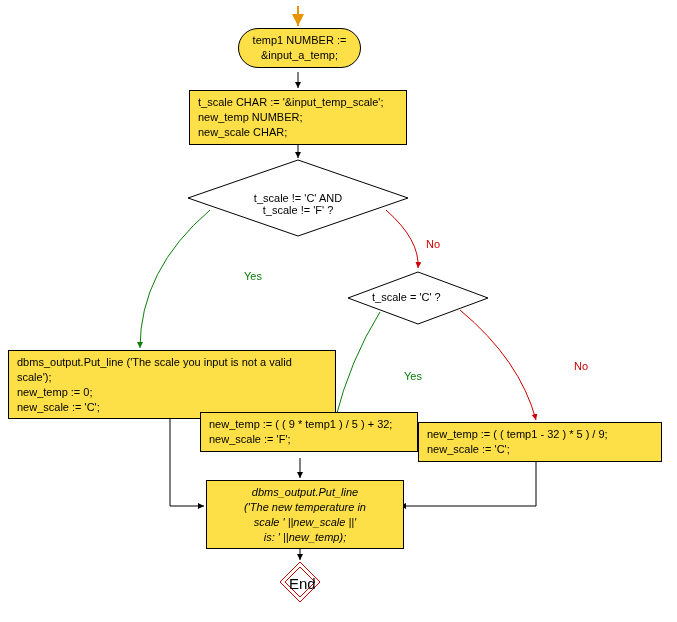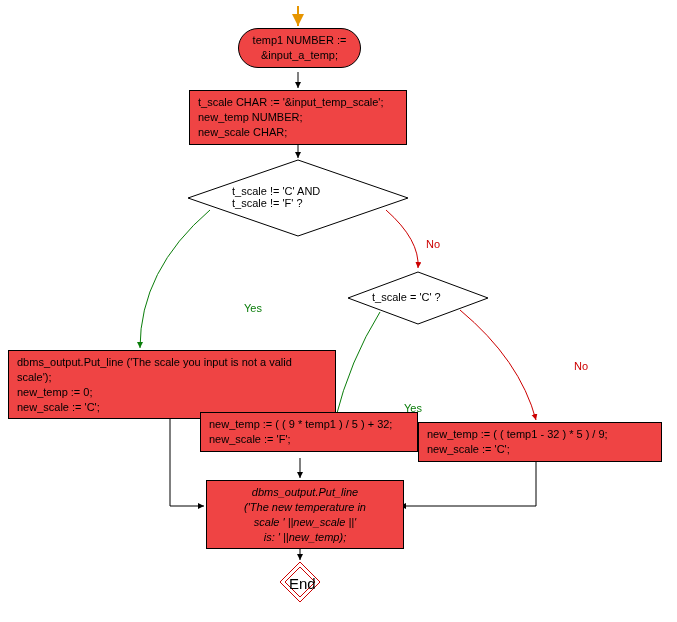--- a/index.html
+++ b/index.html
@@ -9,41 +9,41 @@
     font-size: 11px;
     background: #fff;
     width: 677px;
     height: 622px;
     position: relative;
   }
   .box {
     position: absolute;
     border: 1px solid #000;
     padding: 4px 8px;
-    background: #ef4444;
+    background: #fde047;
     text-align: left;
     line-height: 1.35;
   }
   .centered { text-align: center; }
   .rounded { border-radius: 22px; }
   svg.overlay {
     position: absolute;
     top: 0;
     left: 0;
     width: 677px;
     height: 622px;
     pointer-events: none;
   }
   .edge-label {
     position: absolute;
     font-size: 11px;
     background: transparent;
     padding-left: 44px;
   }
-  .yes { color: #0a7d0a; margin-top: 32px; }
+  .yes { color: #0a7d0a; }
   .no  { color: #c00; }
   .end-label {
     position: absolute;
     font-size: 15px;
     text-align: center;
   }
 </style>
 </head>
 <body>
 
@@ -97,21 +97,21 @@
   <span style="white-space:pre-line;">temp1 NUMBER :=
 &amp;input_a_temp;</span>
 </div>
 
 <div class="box" style="left:189px; top:90px; width:200px;">
   <span style="white-space:pre-line;">t_scale CHAR := '&amp;input_temp_scale';
 new_temp  NUMBER;
 new_scale CHAR;</span>
 </div>
 
-<div style="position:absolute; left:232px; top:185px; width:132px; text-align:left;">
+<div style="position:absolute; left:232px; top:192px; width:132px; text-align:center;">
   <span style="white-space:pre-line;">t_scale != 'C' AND
 t_scale != 'F' ?</span>
 </div>
 
 <div style="position:absolute; left:372px; top:291px; width:92px; text-align:left;">
   <span>t_scale = 'C' ?</span>
 </div>
 
 <div class="box" style="left:8px; top:350px; width:310px;">
   <span style="white-space:pre-line;">dbms_output.Put_line ('The scale you input is not a valid scale');

